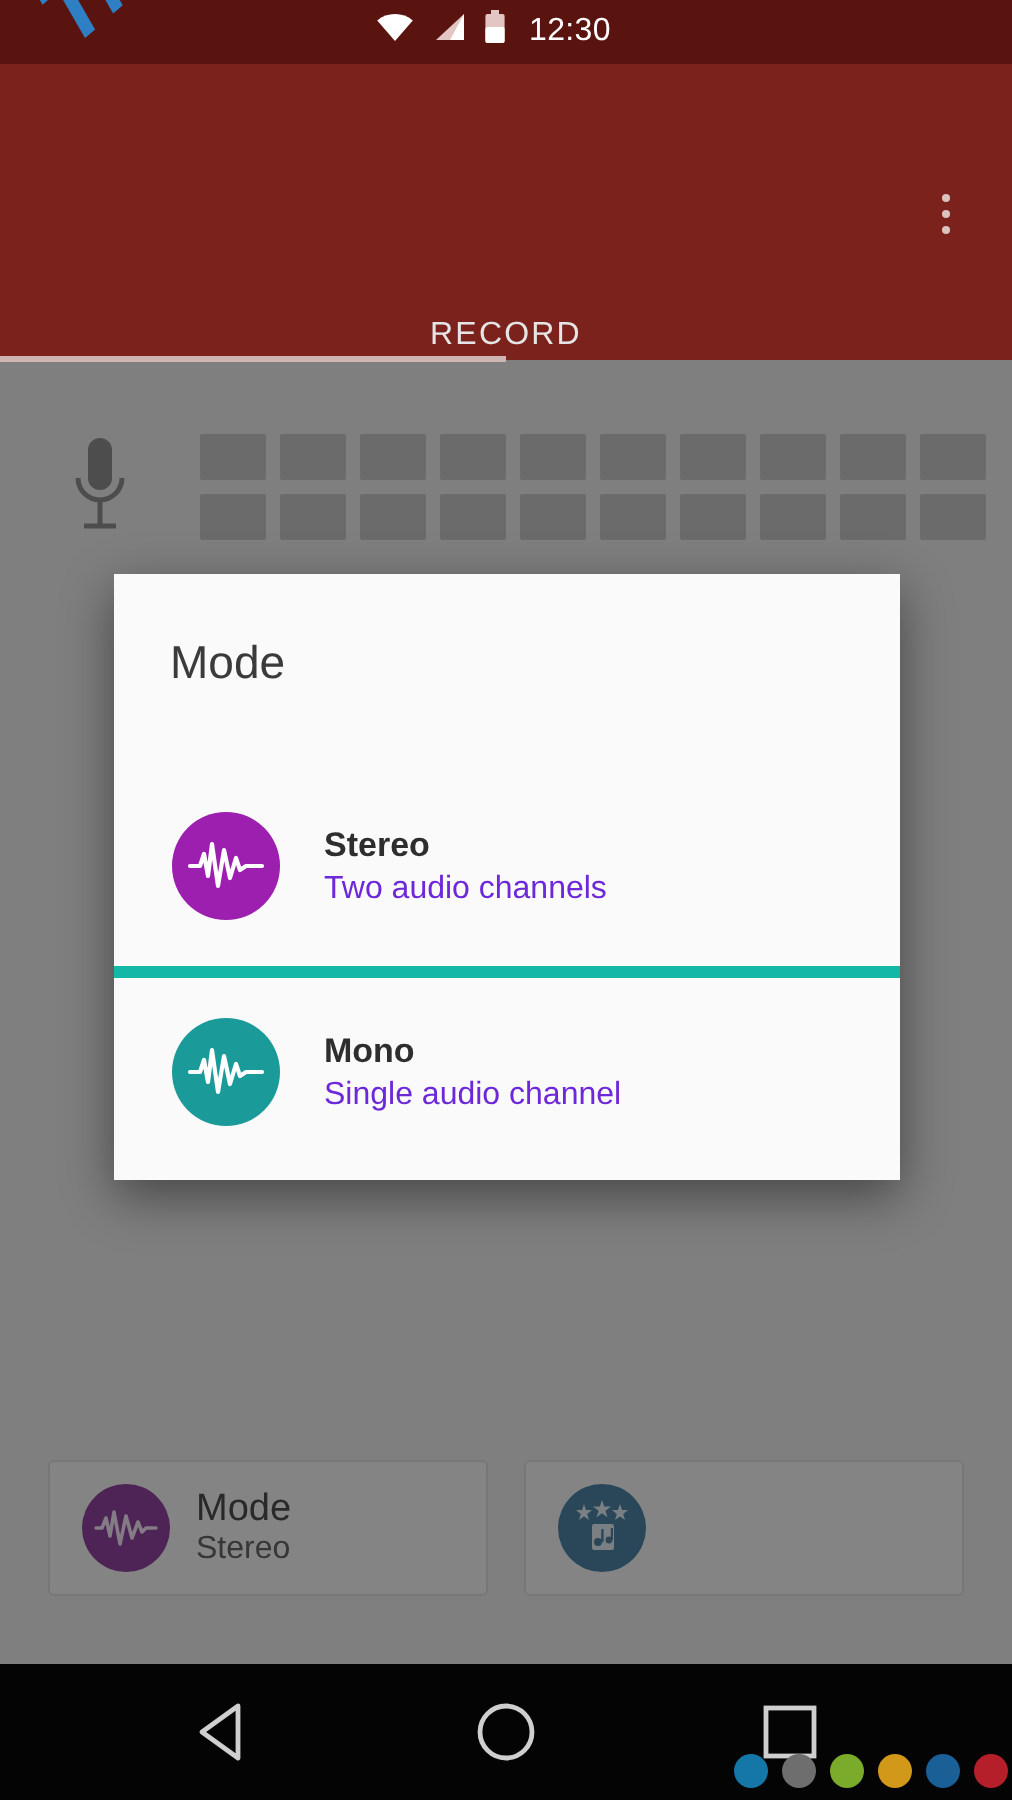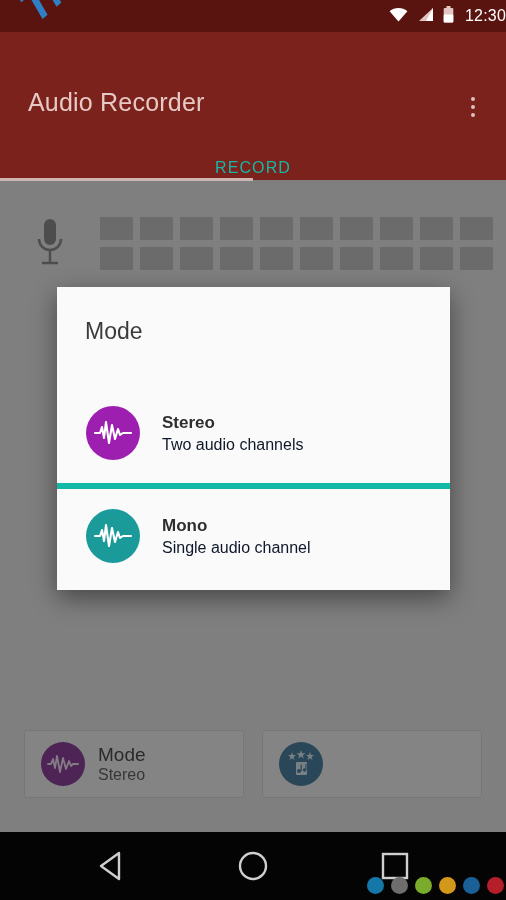--- a/index.html
+++ b/index.html
@@ -14,22 +14,22 @@
     width:506px; height:900px;
     background:#6e6e6e;
     overflow:hidden;
   }
 
   
   #status-bar {
     position:absolute; left:0; top:0;
     width:506px; height:32px;
     background:#5a1410;
-    display:flex; align-items:center; justify-content:flex-end;
-    gap:9px;
+    display:flex; align-items:center; justify-content:center;
+    padding-right:12px; gap:9px;
     z-index:6;
   }
   .sb-icon { display:block; }
   #status-time {
     color:#ffffff; font-size:16px; letter-spacing:.2px;
     line-height:1; margin-left:2px;
   }
 
   
   #app-bar {
@@ -53,21 +53,21 @@
     width:4px; height:4px; border-radius:50%;
     background:#dcc2bf; display:block;
   }
   #tab-bar {
     position:absolute; left:0; top:112px;
     width:506px; height:48px;
     display:flex;
   }
   .tab {
     flex:1; display:flex; align-items:center; justify-content:center;
-    font-size:16px; letter-spacing:1.1px; color:#14b8a6;
+    font-size:16px; letter-spacing:1.1px; color:#e5e5e5;
   }
   #tab-indicator {
     position:absolute; left:0; top:178px;
     width:253px; height:3px;
     background:#cfb5b2; z-index:5;
   }
 
   
   #bg-content {
     position:absolute; left:0; top:180px;
@@ -150,21 +150,21 @@
     padding-left:29px;
   }
   .dlg-item + .dlg-item { border-top:6px solid #14b8a6; }
   .dlg-badge {
     width:54px; height:54px; border-radius:50%;
     flex:0 0 54px;
     display:flex; align-items:center; justify-content:center;
   }
   .dlg-text { display:flex; flex-direction:column; gap:3px; }
   .dlg-label { font-size:17px; font-weight:bold; color:#2e2e2e; }
-  .dlg-desc  { font-size:16px; color:#0f172a; }
+  .dlg-desc  { font-size:16px; color:#6d28d9; }
 
   
   #nav-bar {
     position:absolute; left:0; bottom:0;
     width:506px; height:68px;
     background:#040404;
     z-index:7;
   }
   .nav-btn {
     position:absolute; top:0; height:68px; width:110px;
@@ -306,21 +306,20 @@
         <span class="dlg-text">
           <span class="dlg-label">Mono</span>
           <span class="dlg-desc">Single audio channel</span>
         </span>
       </div>
 
     </div>
   </div>
 
   <div id="app-bar">
-    <div id="app-title">Audio Recorder</div>
 
     <div id="overflow-button">
       <i></i>
         <i></i>
         <i></i>
     </div>
 
     <div id="tab-bar">
       <div class="tab">RECORD</div>
     </div>

